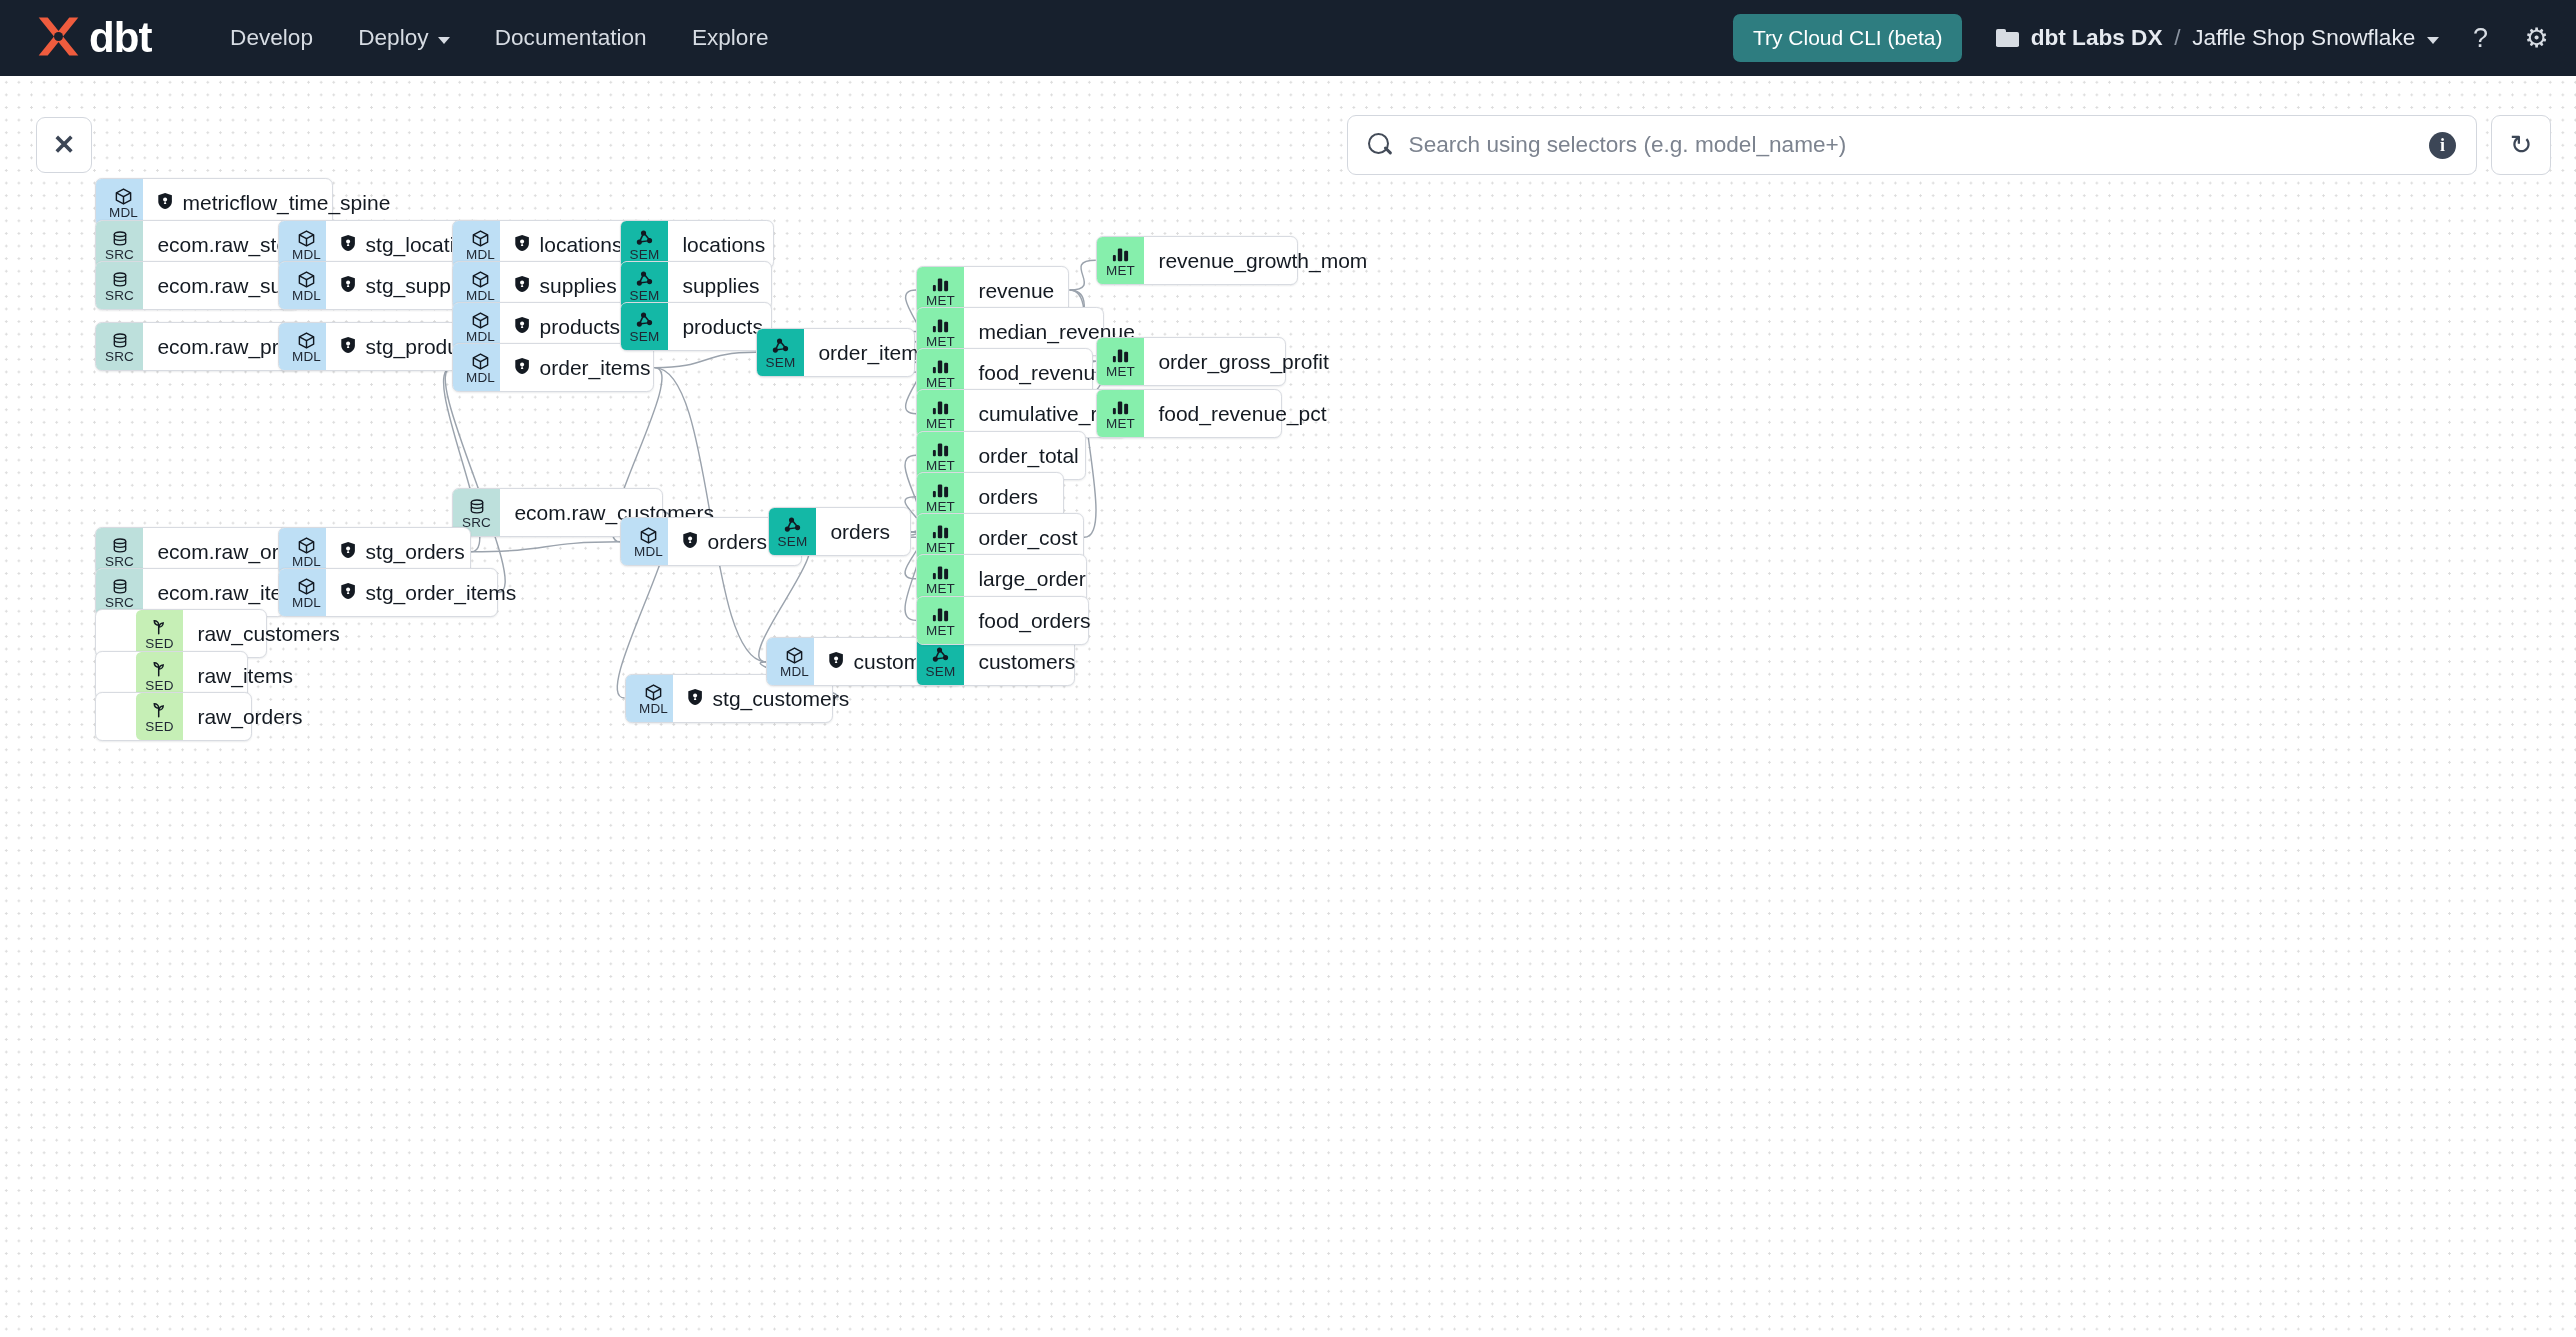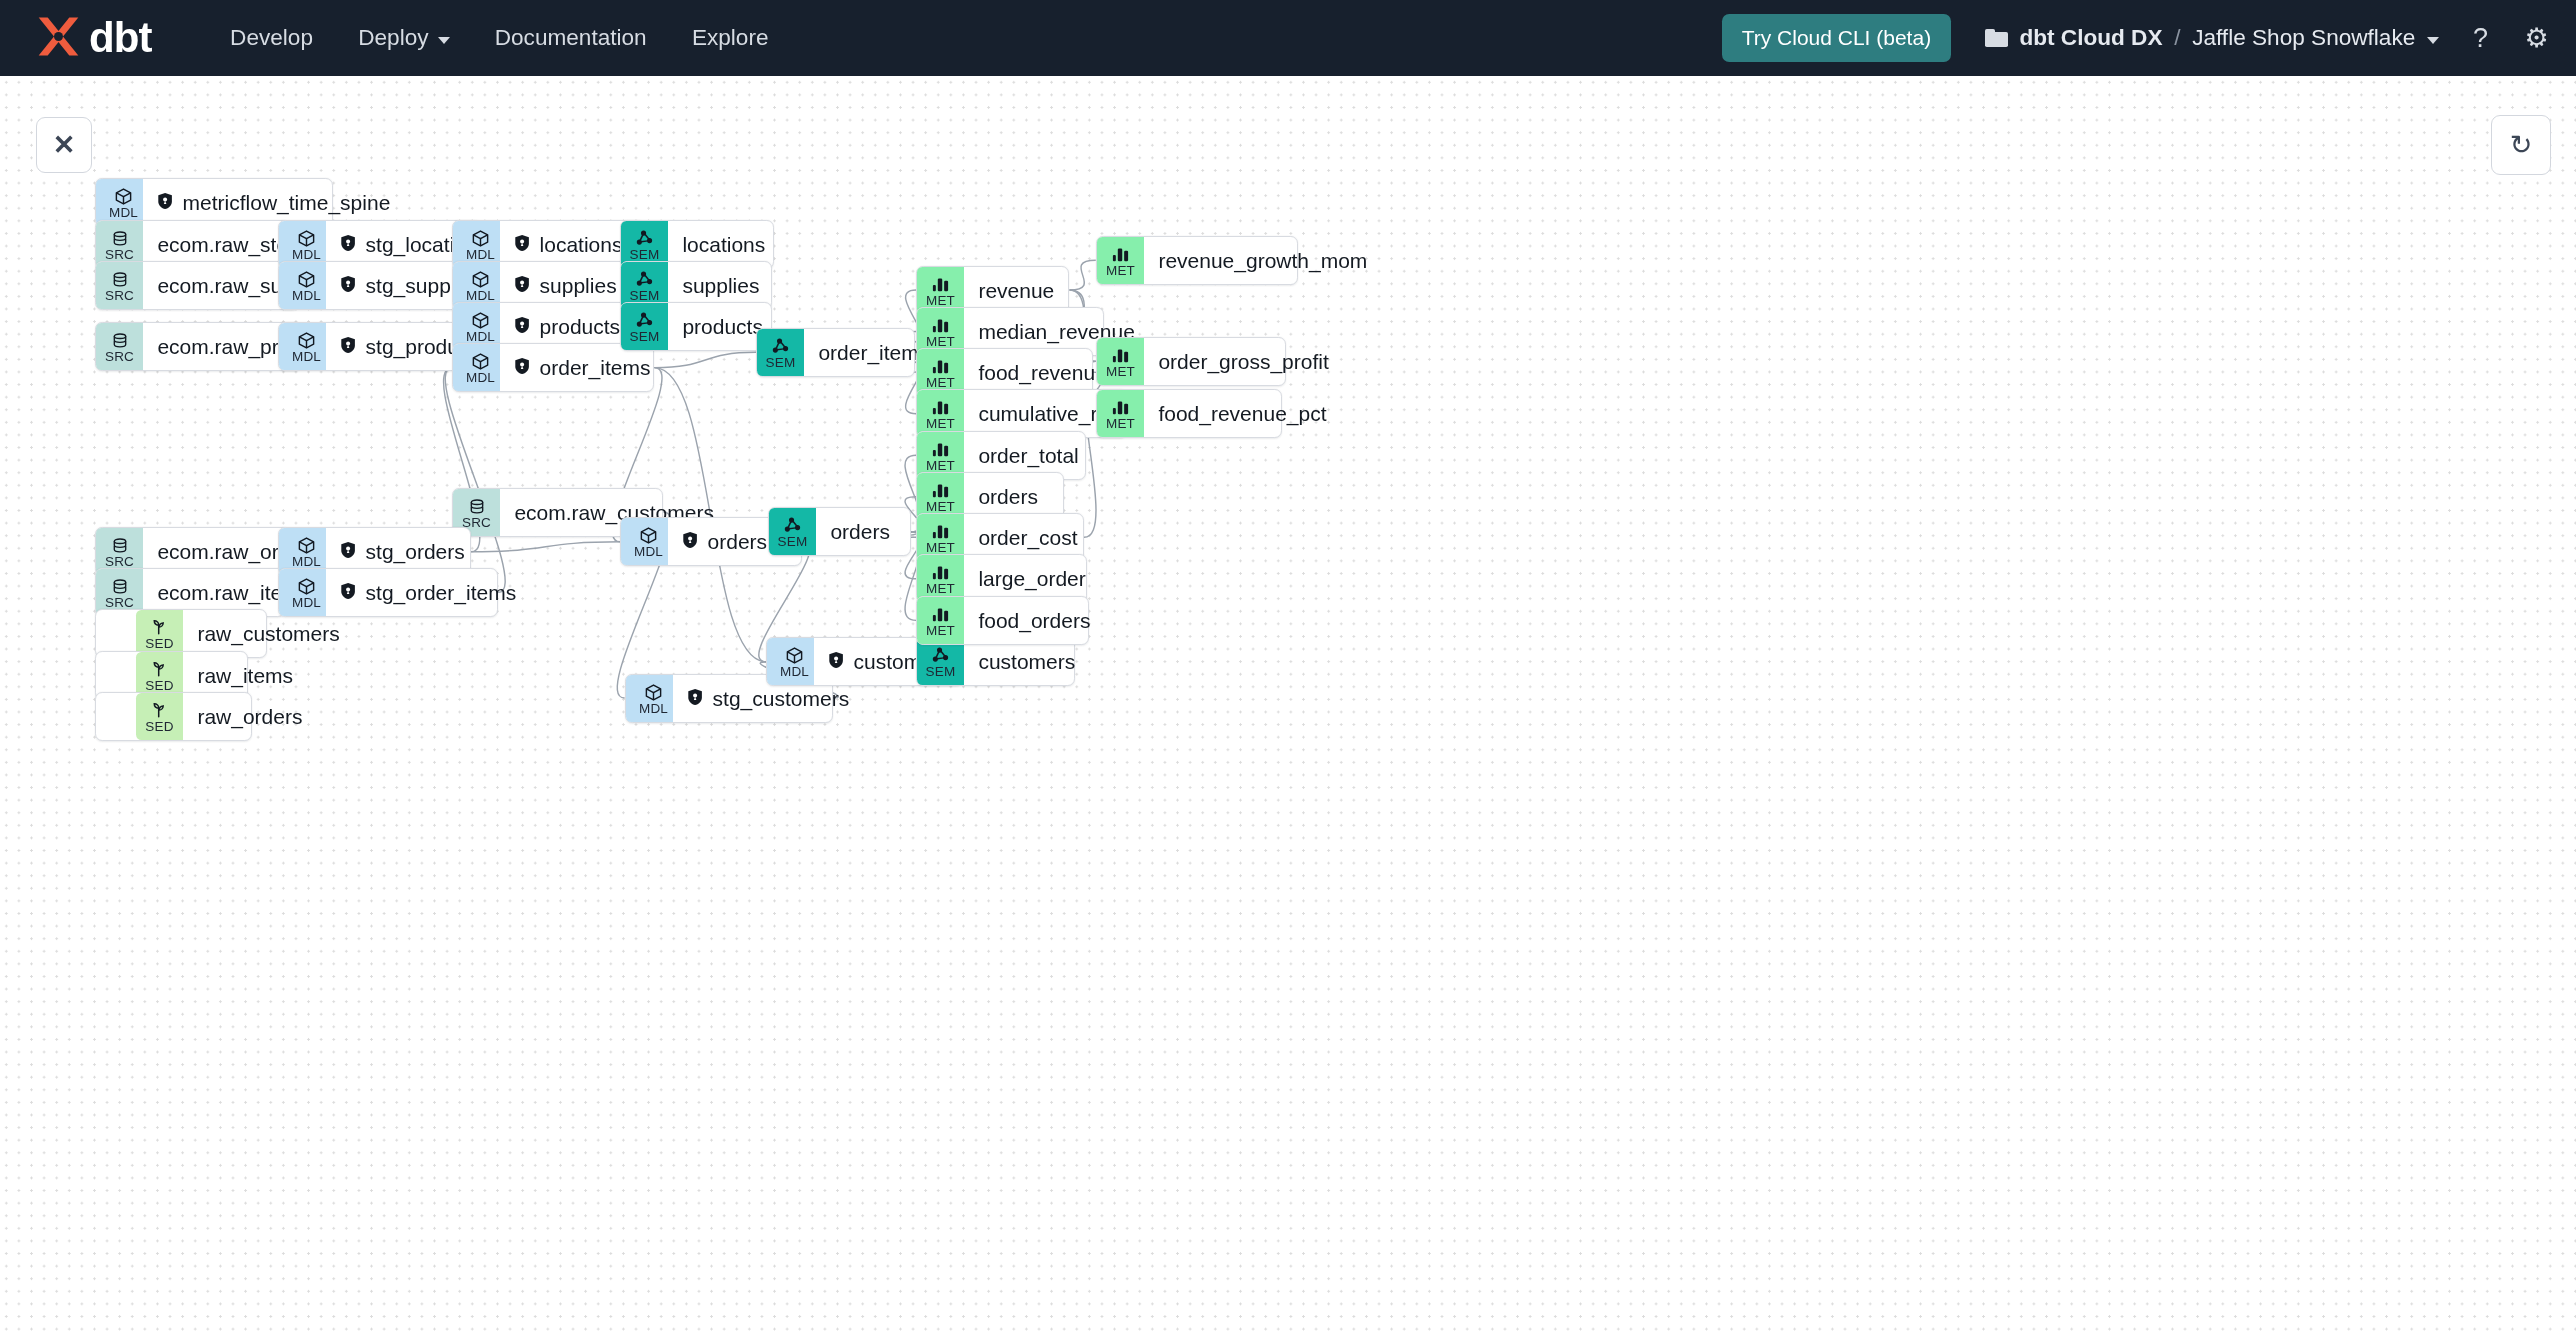--- a/index.html
+++ b/index.html
@@ -156,33 +156,38 @@
     </div>
     <div class="nav-link">
       <span>Explore</span>
     </div>
   </div>
 
   <div class="nav-right">
     <button id="try-cli">Try Cloud CLI (beta)</button>
     <div class="breadcrumb-top">
       <span class="folder-ic"></span>
-      <span class="bc-strong">dbt Cloud DX</span>
+      <span class="bc-strong">dbt Labs DX</span>
       <span class="bc-sep">/</span>
       <span>Jaffle Shop Snowflake</span>
       <span class="caret"></span>
     </div>
     <div class="help-ic">?</div>
     <div class="gear-ic">⚙</div>
   </div>
 </div>
 
 <div id="toolbar">
   <div class="tb-btn" id="close-btn">✕</div>
 
+  <div id="search-box">
+    <span class="mag"></span>
+    <input id="search-input" type="text" placeholder="Search using selectors (e.g. model_name+)" style="">
+    <div id="info-ic">i</div>
+  </div>
 
   <div class="tb-btn" id="refresh-btn">↻</div>
 </div>
 
 <div id="canvas">
   <svg id="edges" viewBox="0 0 2854 1398" width="2576" height="1262">
       <path d="M 321 186 C 361 186, 268 186, 308 186" fill="none" stroke="#9ba3ad" stroke-width="1.6"></path>
       <path d="M 331 232 C 371 232, 268 232, 308 232" fill="none" stroke="#9ba3ad" stroke-width="1.6"></path>
       <path d="M 333 300 C 373 300, 268 300, 308 300" fill="none" stroke="#9ba3ad" stroke-width="1.6"></path>
       <path d="M 321 527 C 361 527, 268 527, 308 527" fill="none" stroke="#9ba3ad" stroke-width="1.6"></path>

